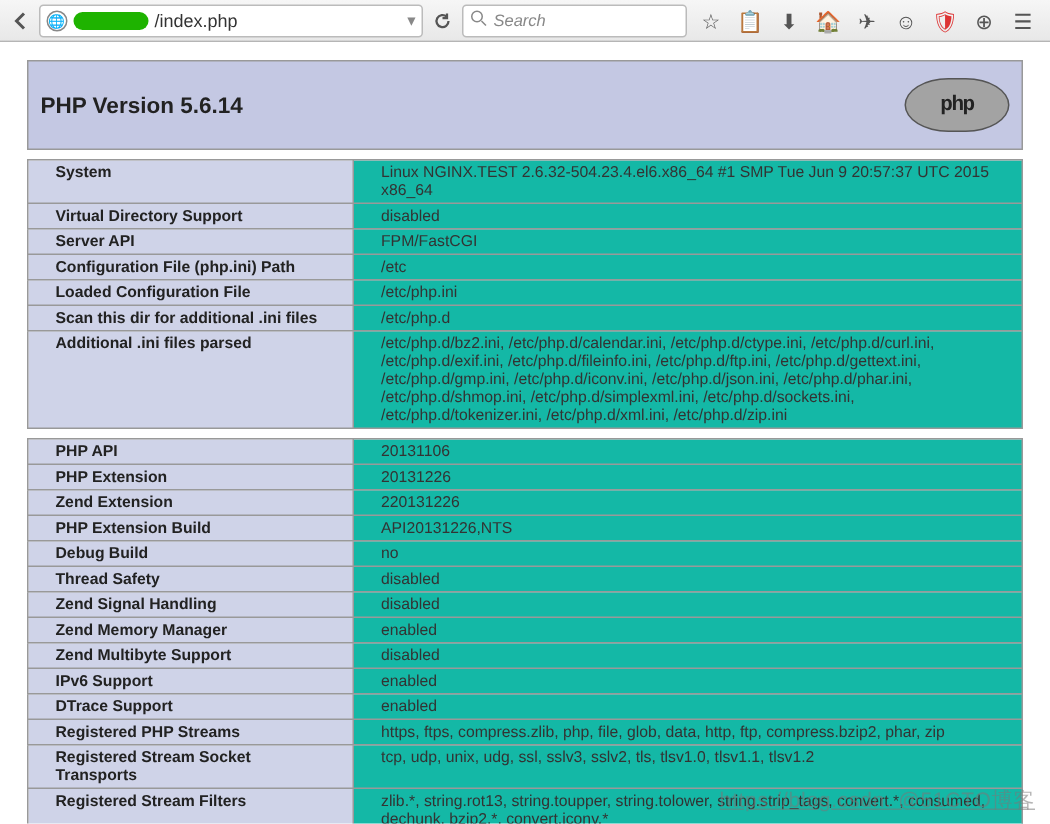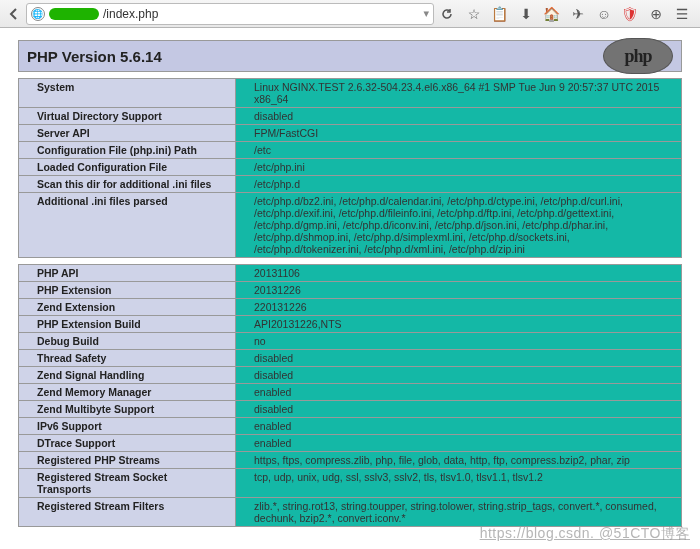--- a/index.html
+++ b/index.html
@@ -10,23 +10,23 @@
   .url-bar { flex: 1; display: flex; align-items: center; height: 22px; background: #fff; border: 1px solid #bbb; border-radius: 3px; padding: 0 4px; gap: 4px; color: #666; }
   .url-globe { width: 14px; height: 14px; border-radius: 50%; border: 1px solid #888; display: flex; align-items: center; justify-content: center; font-size: 9px; }
   .url-redact { width: 50px; height: 12px; background: #1eb300; border-radius: 6px; }
   .url-text { color: #333; font-size: 12px; }
   .reload-btn { width: 22px; color: #666; display: flex; align-items: center; justify-content: center; }
   .search-bar { width: 150px; height: 22px; background: #fff; border: 1px solid #bbb; border-radius: 3px; padding: 0 4px; display: flex; align-items: center; gap: 4px; color: #888; font-style: italic; }
   .tool-icons { display: flex; gap: 10px; padding: 0 6px; }
   .tool-icon { color: #555; width: 16px; display: flex; align-items: center; justify-content: center; font-size: 14px; }
 
   .content { padding: 0 18px; }
-  .header { border: 1px solid #999; background: #c4c8e3; margin-top: 12px; height: 32px; display: flex; align-items: center; justify-content: space-between; padding: 0 8px; }
+  .header { border: 1px solid #999; background: #c4c8e3; margin-top: 12px; height: 60px; display: flex; align-items: center; justify-content: space-between; padding: 0 8px; }
   .php-title { font-weight: bold; font-size: 15px; color: #222; }
-  .php-logo { width: 70px; height: 36px; background: #737373; border-radius: 50%/60%; display: flex; align-items: center; justify-content: center; color: #222; font-weight: bold; font-size: 18px; letter-spacing: -1px; border: 1px solid #555; font-family: Liberation Serif, serif; }
+  .php-logo { width: 70px; height: 36px; background: #a3a3a3; border-radius: 50%/60%; display: flex; align-items: center; justify-content: center; color: #222; font-weight: bold; font-size: 14px; letter-spacing: -1px; border: 1px solid #555; font-family: Liberation Mono, monospace; }
 
   table { width: 100%; border-collapse: collapse; margin-top: 6px; }
   td { border: 1px solid #999; padding: 2px 18px; font-size: 10.5px; vertical-align: top; }
   td.k { background: #cfd3e8; font-weight: bold; width: 217px; }
   td.v { background: #14b8a6; word-break: break-word; color: #333; }
   .watermark { position: absolute; right: 10px; bottom: 6px; font-size: 14px; color: rgba(120,120,120,0.55); font-family: Arial; letter-spacing: 0.5px; text-decoration: underline; }
 </style>
 </head>
 <body>
 
@@ -41,20 +41,29 @@
     <span class="url-redact"></span>
     <span class="url-text">/index.php</span>
     <span style="flex:1"></span>
     <span style="color:#888;">▾</span>
   </div>
   <div class="reload-btn">
     <svg width="14" height="14" viewBox="0 0 14 14">
         <path d="M11 7a4 4 0 1 1-1.2-2.8" stroke="#555" stroke-width="1.5" fill="none"></path>
         <path d="M10 2v3h-3" stroke="#555" stroke-width="1.5" fill="none"></path>
       </svg>
+  </div>
+  <div class="search-bar">
+    <span>
+      <svg width="12" height="12" viewBox="0 0 12 12">
+          <circle cx="5" cy="5" r="3.5" stroke="#888" fill="none"></circle>
+          <line x1="8" y1="8" x2="11" y2="11" stroke="#888"></line>
+        </svg>
+    </span>
+    <span>Search</span>
   </div>
   <div class="tool-icons">
     <span class="tool-icon">☆</span>
     <span class="tool-icon">📋</span>
     <span class="tool-icon">⬇</span>
     <span class="tool-icon">🏠</span>
     <span class="tool-icon">✈</span>
     <span class="tool-icon">☺</span>
     <span class="tool-icon" style="color:#d33;">🛡</span>
     <span class="tool-icon">⊕</span>

